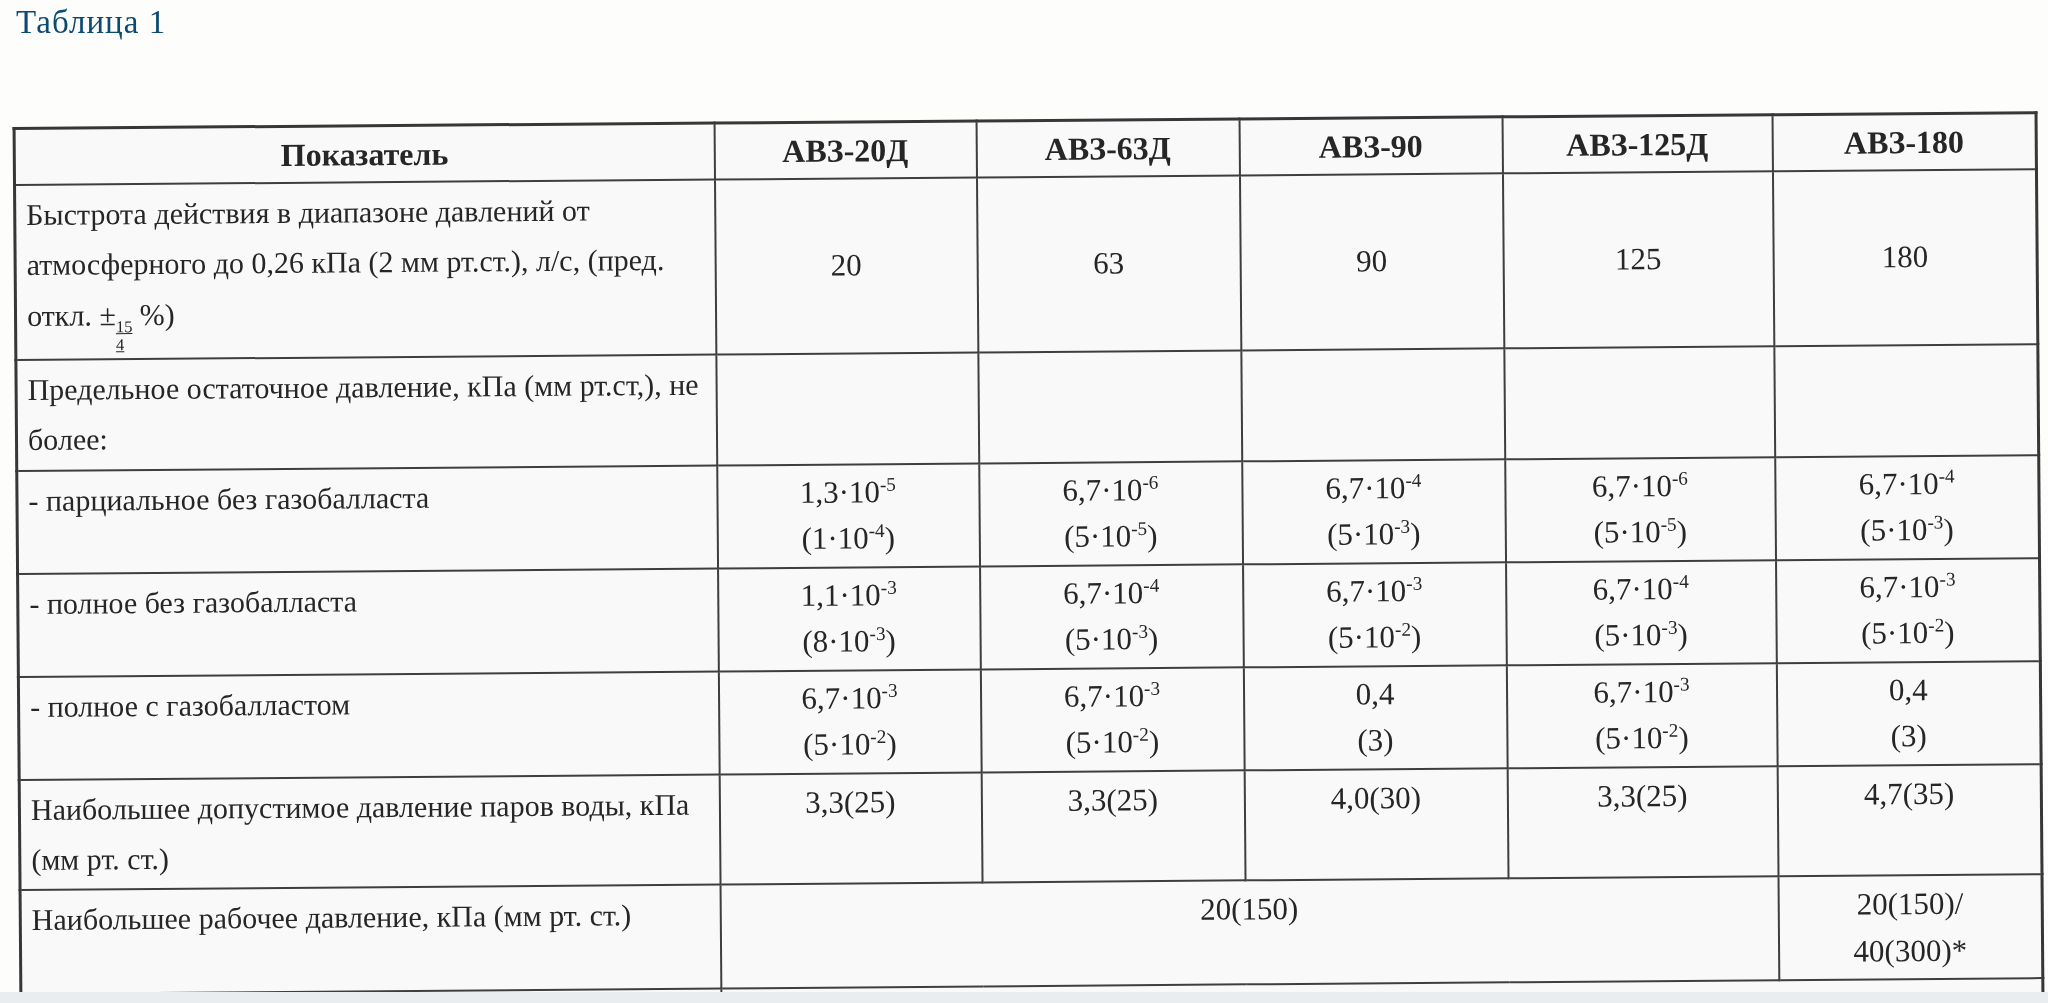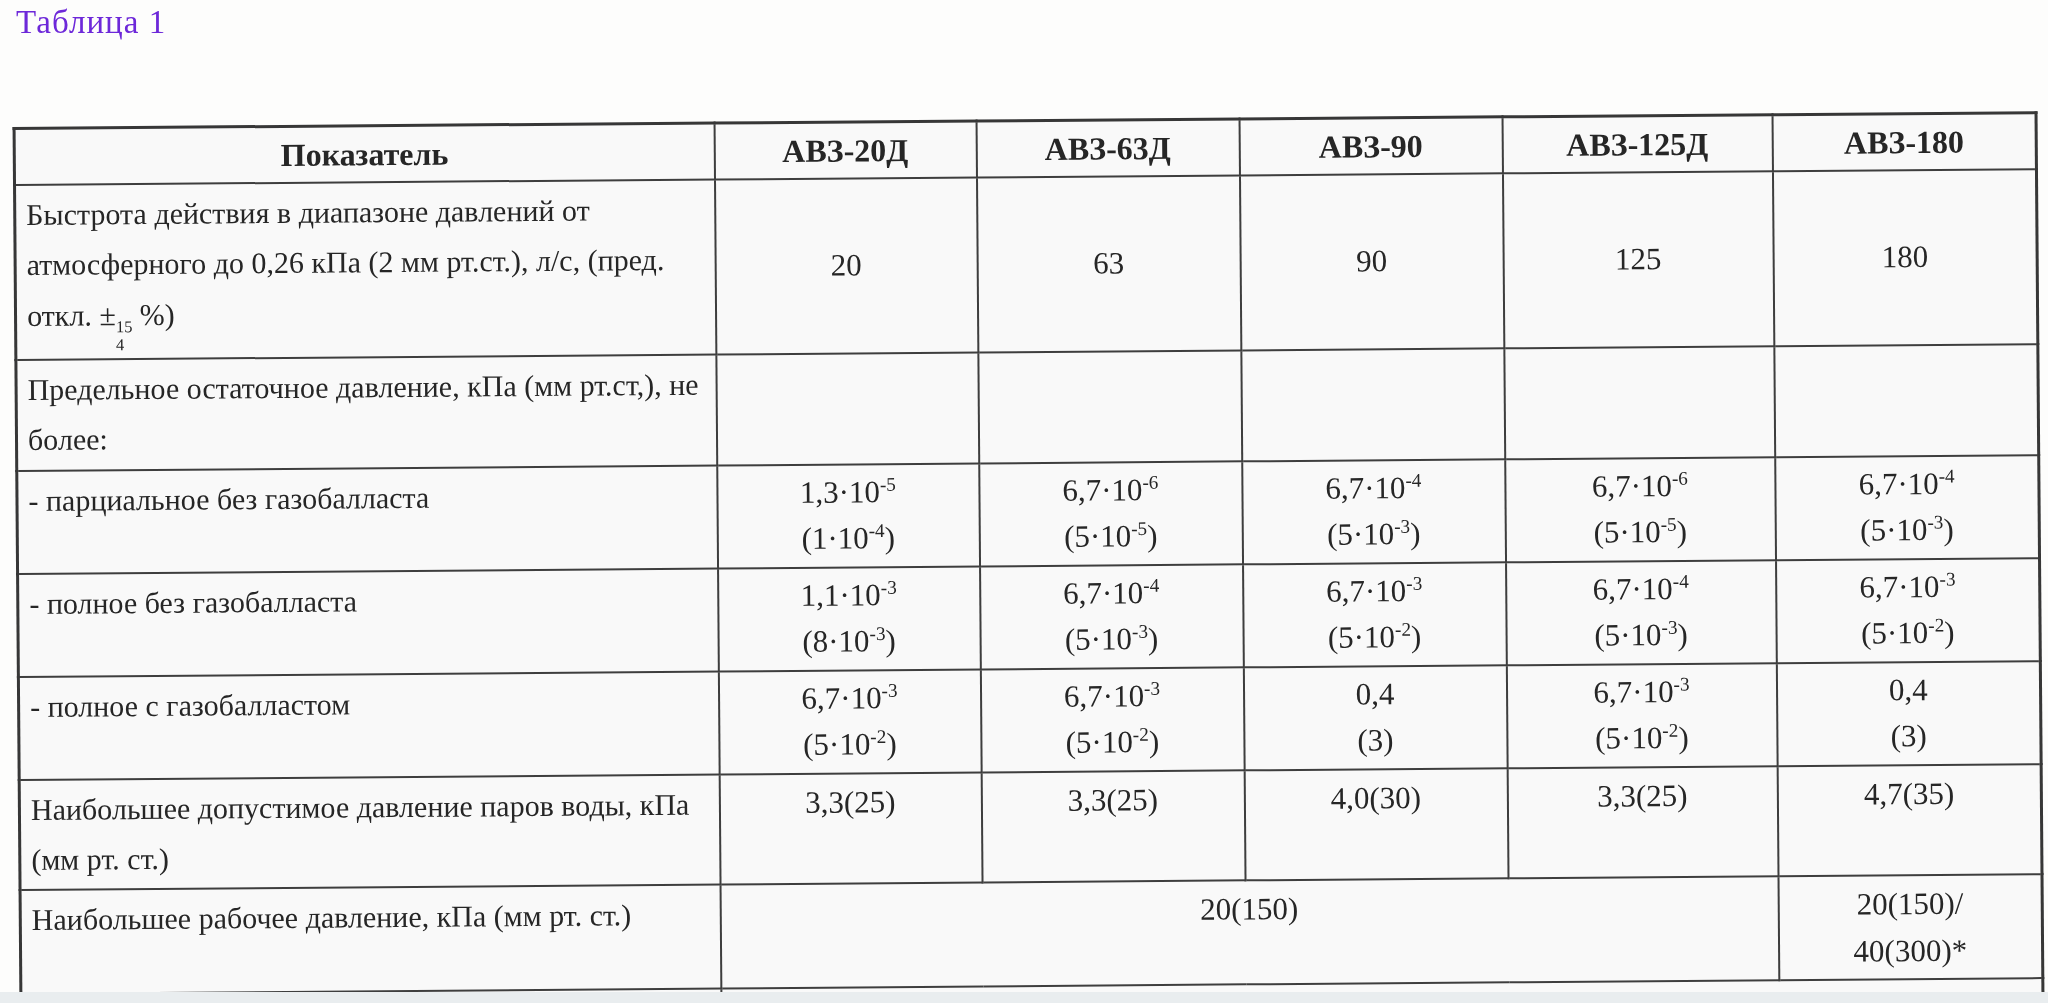--- a/index.html
+++ b/index.html
@@ -6,21 +6,21 @@
   body{
     width:2048px;height:1003px;
     background:#fdfdfc;
     overflow:hidden;
     font-family:"Liberation Serif","DejaVu Serif",serif;
     color:#1e1e1e;
     position:relative;
   }
   .doc-title{
     position:absolute;left:16px;top:4px;
-    font-size:33px;letter-spacing:1px;color:#6d28d9;
+    font-size:33px;letter-spacing:1px;color:#0c4a6e;
   }
   .table-wrap{
     position:absolute;left:20px;top:127px;width:2022px;
     transform:rotate(-0.45deg);transform-origin:0 100%;
     filter:contrast(0.96);
   }
   table.spec-table{
     border-collapse:collapse;width:2022px;table-layout:fixed;
     background:#fefefe;
   }
@@ -57,20 +57,21 @@
   tbody tr:nth-child(5) td.value-cell{vertical-align:middle;}
   tbody tr:nth-child(2) td.value-cell,
   tbody tr:nth-child(6) td.value-cell,
   tbody tr:nth-child(7) td.value-cell,
   tbody tr:nth-child(8) td.value-cell{vertical-align:top;padding-top:5px;}
   sup{font-size:0.62em;line-height:0;vertical-align:super;letter-spacing:0;}
   .frac{
     display:inline-flex;flex-direction:column;
     font-size:0.55em;line-height:1.08;vertical-align:-0.45em;
     text-align:left;
+    text-decoration:underline;
   }
   .bottom-bar{
     position:absolute;left:0;bottom:0;width:2048px;height:11px;
     background:#e9edef;
   }
 </style>
 </head>
 <body>
 
 <div class="doc-title">Таблица 1</div>

